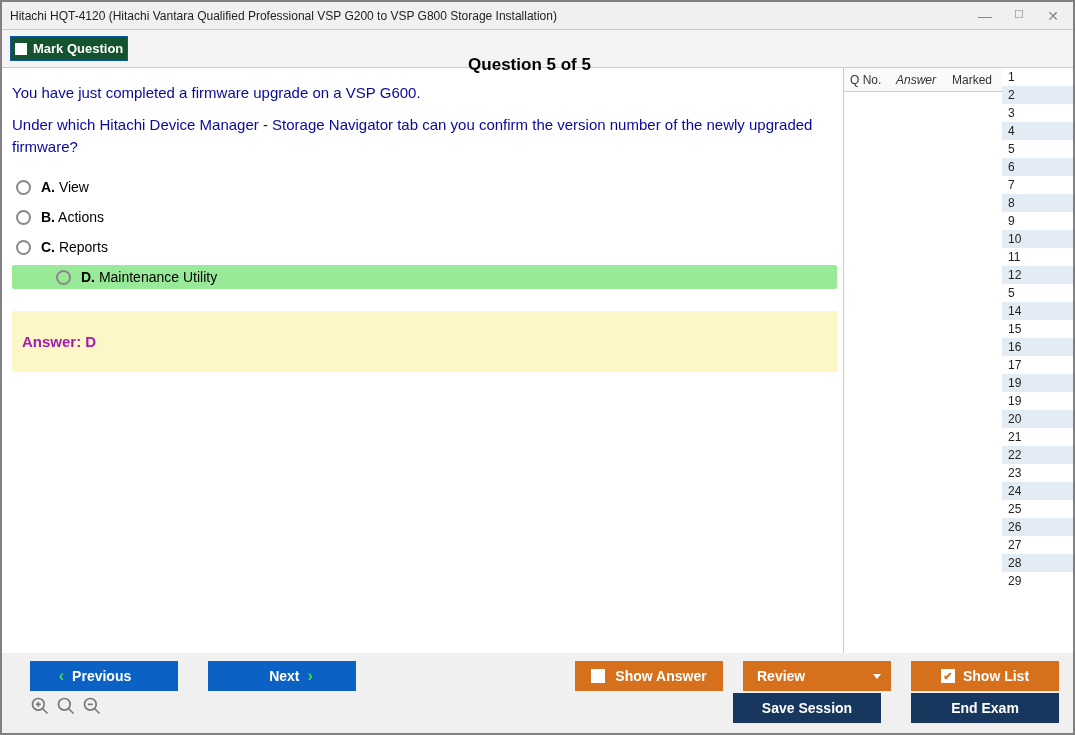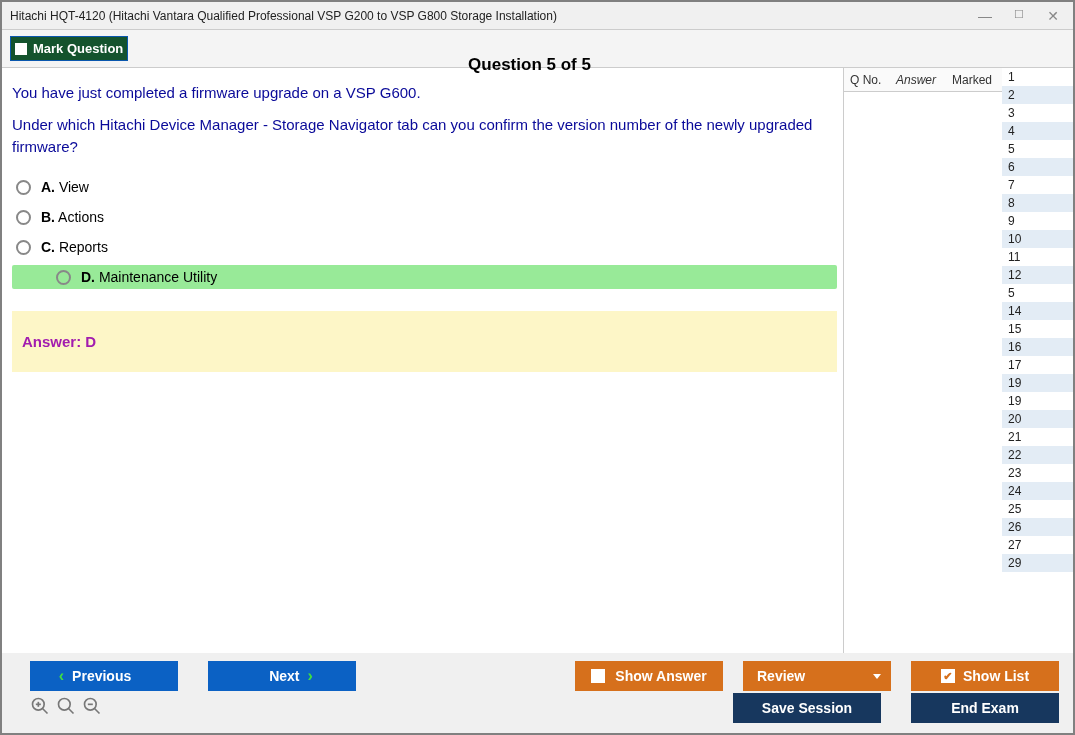--- a/index.html
+++ b/index.html
@@ -360,20 +360,25 @@
             <div class="c2"></div>
             <div class="c3"></div>
           </div>
           <div class="srow">
             <div class="c1">26</div>
             <div class="c2"></div>
             <div class="c3"></div>
           </div>
           <div class="srow">
             <div class="c1">27</div>
+            <div class="c2"></div>
+            <div class="c3"></div>
+          </div>
+          <div class="srow">
+            <div class="c1">28</div>
             <div class="c2"></div>
             <div class="c3"></div>
           </div>
           <div class="srow">
             <div class="c1">29</div>
             <div class="c2"></div>
             <div class="c3"></div>
           </div>
         </div>
     </div>

